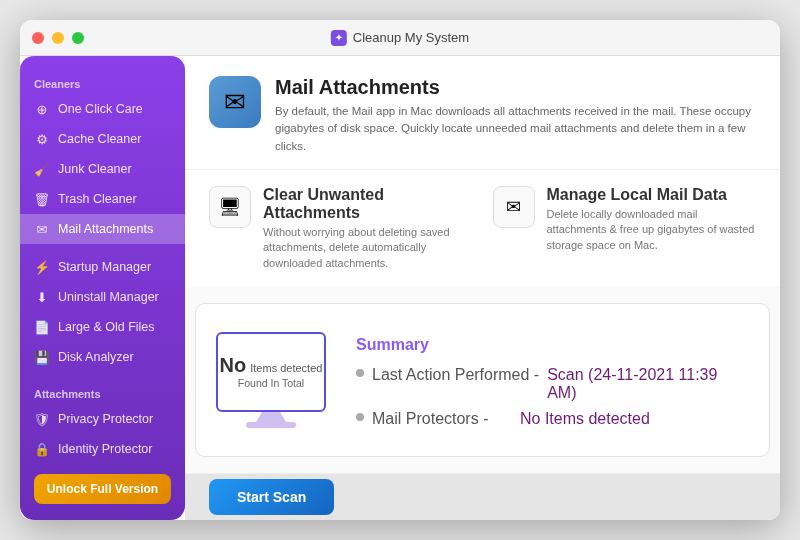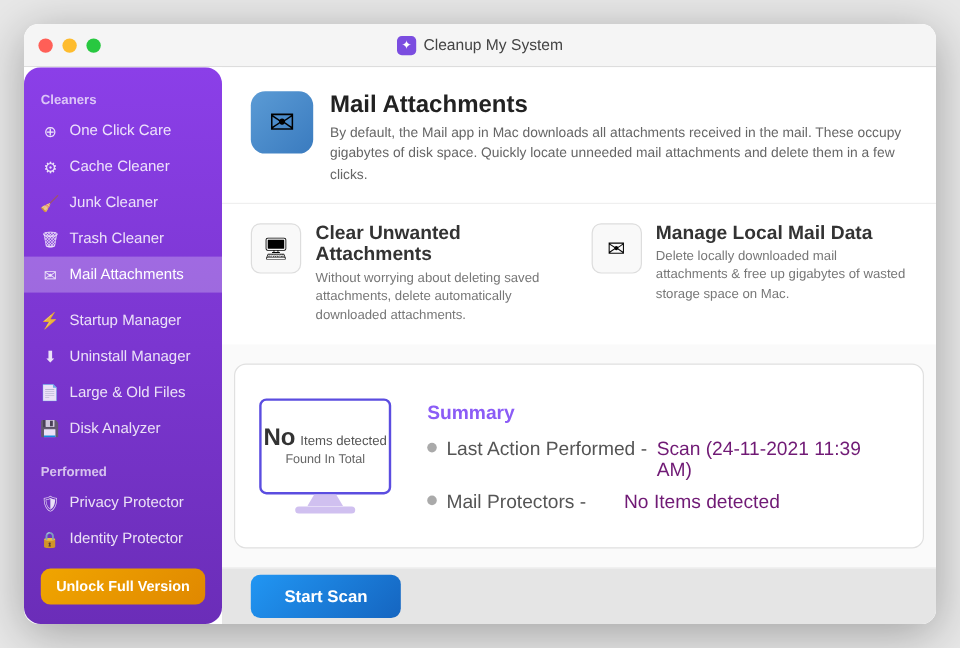--- a/index.html
+++ b/index.html
@@ -361,21 +361,21 @@
       <div class="sidebar-item">
         <span class="sidebar-item-icon">📄</span>
         <span>Large &amp; Old Files</span>
       </div>
       <div class="sidebar-item">
         <span class="sidebar-item-icon">💾</span>
         <span>Disk Analyzer</span>
       </div>
 
       <div class="divider"></div>
-      <div class="sidebar-section-label">Performed</div>
+      <div class="sidebar-section-label">Attachments</div>
 
       <div class="sidebar-item">
         <span class="sidebar-item-icon">🛡</span>
         <span>Privacy Protector</span>
       </div>
       <div class="sidebar-item">
         <span class="sidebar-item-icon">🔒</span>
         <span>Identity Protector</span>
       </div>
 

